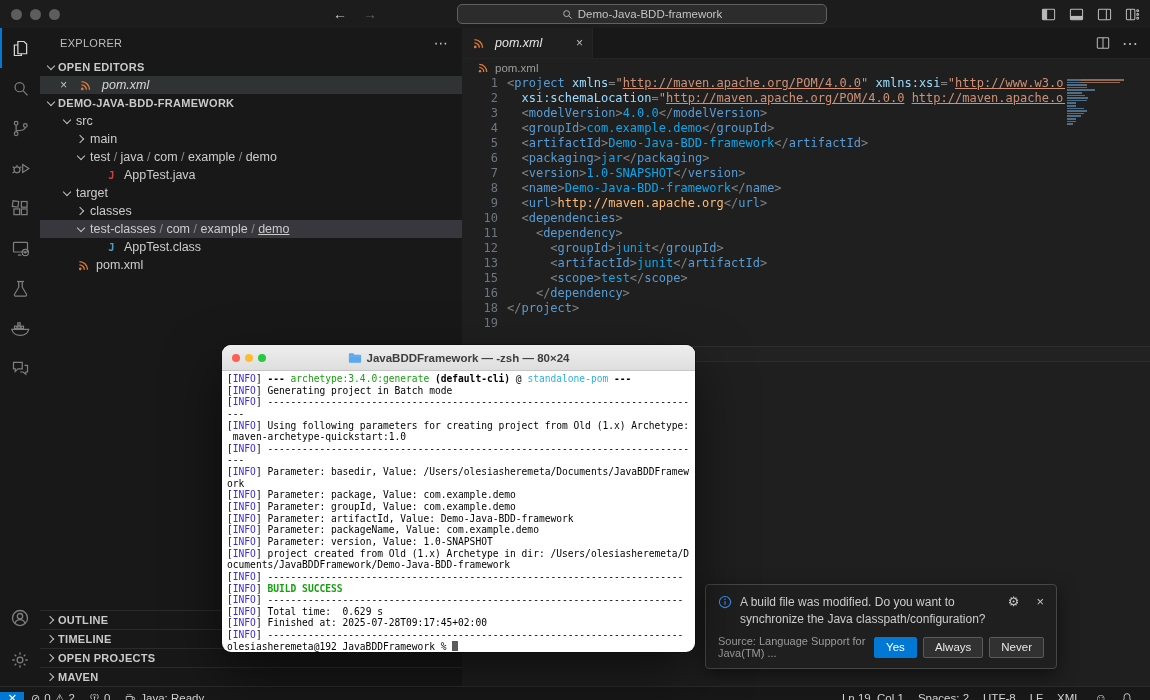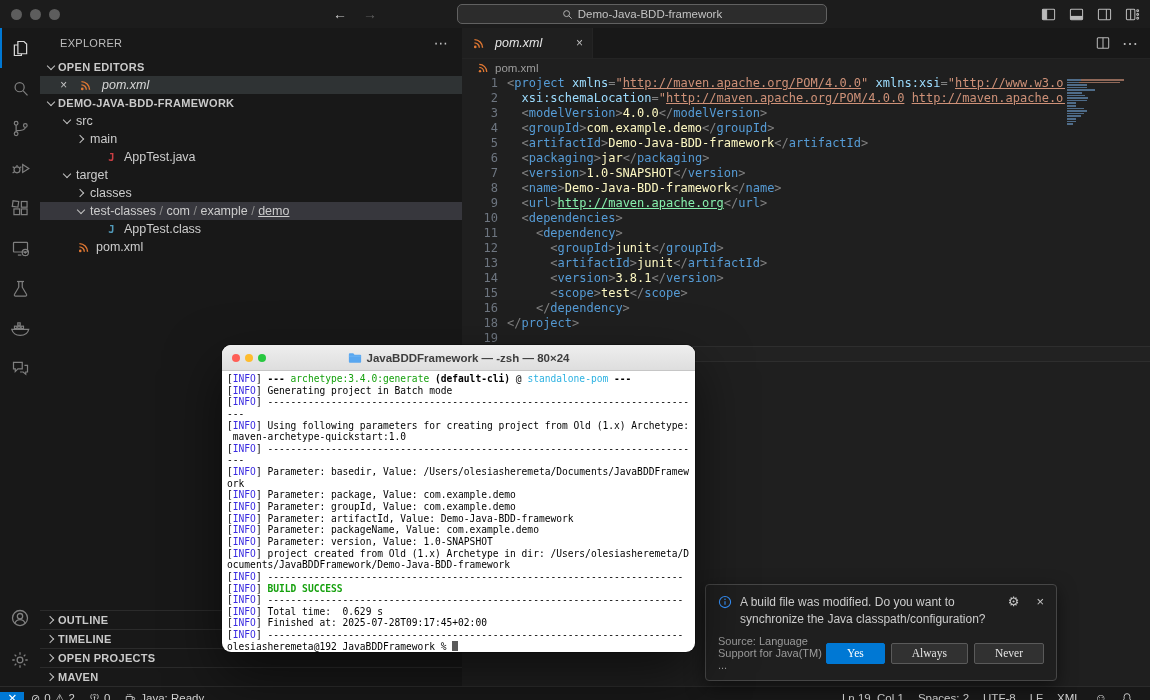--- a/index.html
+++ b/index.html
@@ -53,21 +53,21 @@
        font-size:12.5px;color:#e6e6e6;font-style:italic;}
   .tab-close{margin-left:auto;color:#bdbdbd;font-style:normal;font-size:12px;}
   .tab-actions{margin-left:auto;display:flex;align-items:center;gap:12px;padding-right:12px;color:#b6b6b6;}
   .breadcrumb{height:18px;display:flex;align-items:center;gap:5px;padding-left:13px;font-size:11.5px;color:#9d9d9d;}
   .code-wrap{position:absolute;top:48px;left:0;right:0;bottom:0;overflow:hidden;}
   .cur-line{position:absolute;left:0;right:0;top:270px;height:14px;border-top:1px solid rgba(255,255,255,.055);border-bottom:1px solid rgba(255,255,255,.055);background:rgba(255,255,255,.015);}
   #code{position:absolute;left:0;top:0;right:85px;overflow:hidden;}
   .code-line{height:15px;line-height:15px;font-family:"DejaVu Sans Mono",monospace;font-size:12px;white-space:pre;display:flex;}
   .gutter{width:36px;min-width:36px;text-align:right;padding-right:9px;color:#6e7681;}
   .p{color:#808080;} .t{color:#569cd6;} .a{color:#9cdcfe;} .s{color:#ce9178;}
-  .u{color:#ce9178;text-decoration:underline;} .x{color:#fef9c3;} .xu{color:#86efac;text-decoration:underline;}
+  .u{color:#ce9178;text-decoration:underline;} .x{color:#0ea5e9;} .xu{color:#fdba74;}
   .minimap{position:absolute;top:1px;right:0;width:85px;bottom:0;padding-top:2px;}
   .mm-line{height:1.6px;margin:0 0 1px 2px;display:flex;}
   .mm-line span{height:100%;display:inline-block;}
 
   
   .statusbar{position:absolute;left:0;top:686px;width:100%;height:22px;background:#181818;border-top:1px solid #2b2b2b;
              display:flex;align-items:center;font-size:11.5px;color:#d2d2d2;}
   .remote{width:24px;height:100%;background:#0078d4;display:flex;align-items:center;justify-content:center;color:#fff;}
   .sb-left{display:flex;align-items:center;}
   .sb-item{padding:0 7px;display:flex;gap:4px;align-items:center;white-space:nowrap;}
@@ -92,22 +92,22 @@
   
   .toast{position:absolute;left:705px;top:584px;width:352px;background:#1f1f1f;border:1px solid #464646;border-radius:4px;
          box-shadow:0 6px 18px rgba(0,0,0,.5);padding:9px 12px;font-size:12px;color:#cccccc;z-index:30;box-sizing:border-box;}
   .toast-top{display:flex;gap:8px;align-items:flex-start;}
   .toast-msg{width:248px;line-height:1.42;}
   .toast-gear{margin-left:auto;font-size:13px;color:#c5c5c5;}
   .toast-close{font-size:13px;color:#c5c5c5;margin-left:9px;}
   .toast-bottom{display:flex;align-items:center;margin-top:7px;}
   .toast-src{font-size:11px;color:#9c9c9c;flex:1;}
   .toast-btns{display:flex;gap:6px;}
-  .tbtn{height:21px;padding:0 20px;font-size:11.5px;background:#313131;border:1px solid #5a5a5a;color:#e6e6e6;border-radius:2px;
-        font-family:Liberation Serif, serif;}
+  .tbtn{height:21px;padding:0 11px;font-size:11.5px;background:#313131;border:1px solid #5a5a5a;color:#e6e6e6;border-radius:2px;
+        font-family:Liberation Sans, sans-serif;}
   .tbtn.primary{background:#0078d4;border-color:#0078d4;color:#ffffff;}
 
   svg{display:block;}
 </style>
 </head>
 <body>
 
 <div class="app">
 
   <div class="titlebar">
@@ -292,20 +292,24 @@
         <span>DEMO-JAVA-BDD-FRAMEWORK</span>
       </div>
       <div class="tree" id="tree">
           <div class="tree-row" style="padding-left: 20px;">
             <span class="chev open"></span>
             <span class="tree-label">src</span>
           </div>
           <div class="tree-row" style="padding-left: 34px;">
             <span class="chev closed"></span>
             <span class="tree-label">main</span>
+          </div>
+          <div class="tree-row" style="padding-left: 34px;">
+            <span class="chev open"></span>
+            <span class="tree-label"><span>test</span><span class="sep"> / </span><span>java</span><span class="sep"> / </span><span>com</span><span class="sep"> / </span><span>example</span><span class="sep"> / </span><span>demo</span></span>
           </div>
           <div class="tree-row" style="padding-left: 48px;">
             <span class="chev"></span>
             <span class="fi java-red">J</span>
             <span class="tree-label">AppTest.java</span>
           </div>
           <div class="tree-row" style="padding-left: 20px;">
             <span class="chev open"></span>
             <span class="tree-label">target</span>
           </div>
@@ -397,21 +401,20 @@
             <div class="code-line"><span class="gutter">4</span><span><span class="x">  </span><span class="p">&lt;</span><span class="t">groupId</span><span class="p">&gt;</span><span class="x">com.example.demo</span><span class="p">&lt;/</span><span class="t">groupId</span><span class="p">&gt;</span></span></div>
             <div class="code-line"><span class="gutter">5</span><span><span class="x">  </span><span class="p">&lt;</span><span class="t">artifactId</span><span class="p">&gt;</span><span class="x">Demo-Java-BDD-framework</span><span class="p">&lt;/</span><span class="t">artifactId</span><span class="p">&gt;</span></span></div>
             <div class="code-line"><span class="gutter">6</span><span><span class="x">  </span><span class="p">&lt;</span><span class="t">packaging</span><span class="p">&gt;</span><span class="x">jar</span><span class="p">&lt;/</span><span class="t">packaging</span><span class="p">&gt;</span></span></div>
             <div class="code-line"><span class="gutter">7</span><span><span class="x">  </span><span class="p">&lt;</span><span class="t">version</span><span class="p">&gt;</span><span class="x">1.0-SNAPSHOT</span><span class="p">&lt;/</span><span class="t">version</span><span class="p">&gt;</span></span></div>
             <div class="code-line"><span class="gutter">8</span><span><span class="x">  </span><span class="p">&lt;</span><span class="t">name</span><span class="p">&gt;</span><span class="x">Demo-Java-BDD-framework</span><span class="p">&lt;/</span><span class="t">name</span><span class="p">&gt;</span></span></div>
             <div class="code-line"><span class="gutter">9</span><span><span class="x">  </span><span class="p">&lt;</span><span class="t">url</span><span class="p">&gt;</span><span class="xu">http://maven.apache.org</span><span class="p">&lt;/</span><span class="t">url</span><span class="p">&gt;</span></span></div>
             <div class="code-line"><span class="gutter">10</span><span><span class="x">  </span><span class="p">&lt;</span><span class="t">dependencies</span><span class="p">&gt;</span></span></div>
             <div class="code-line"><span class="gutter">11</span><span><span class="x">    </span><span class="p">&lt;</span><span class="t">dependency</span><span class="p">&gt;</span></span></div>
             <div class="code-line"><span class="gutter">12</span><span><span class="x">      </span><span class="p">&lt;</span><span class="t">groupId</span><span class="p">&gt;</span><span class="x">junit</span><span class="p">&lt;/</span><span class="t">groupId</span><span class="p">&gt;</span></span></div>
             <div class="code-line"><span class="gutter">13</span><span><span class="x">      </span><span class="p">&lt;</span><span class="t">artifactId</span><span class="p">&gt;</span><span class="x">junit</span><span class="p">&lt;/</span><span class="t">artifactId</span><span class="p">&gt;</span></span></div>
-            <div class="code-line"><span class="gutter">14</span><span><span class="x">      </span><span class="p">&lt;</span><span class="t">version</span><span class="p">&gt;</span><span class="x">3.8.1</span><span class="p">&lt;/</span><span class="t">version</span><span class="p">&gt;</span></span></div>
             <div class="code-line"><span class="gutter">15</span><span><span class="x">      </span><span class="p">&lt;</span><span class="t">scope</span><span class="p">&gt;</span><span class="x">test</span><span class="p">&lt;/</span><span class="t">scope</span><span class="p">&gt;</span></span></div>
             <div class="code-line"><span class="gutter">16</span><span><span class="x">    </span><span class="p">&lt;/</span><span class="t">dependency</span><span class="p">&gt;</span></span></div>
             <div class="code-line"><span class="gutter">18</span><span><span class="p">&lt;/</span><span class="t">project</span><span class="p">&gt;</span></span></div>
             <div class="code-line"><span class="gutter">19</span><span></span></div>
           </div>
         <div class="minimap" id="minimap">
             <div class="mm-line">
               <span style="width: 14.3px; background: rgba(106, 150, 195, 0.65);"></span>
               <span style="width: 42.35px; background: rgba(206, 145, 120, 0.65);"></span>
             </div>

